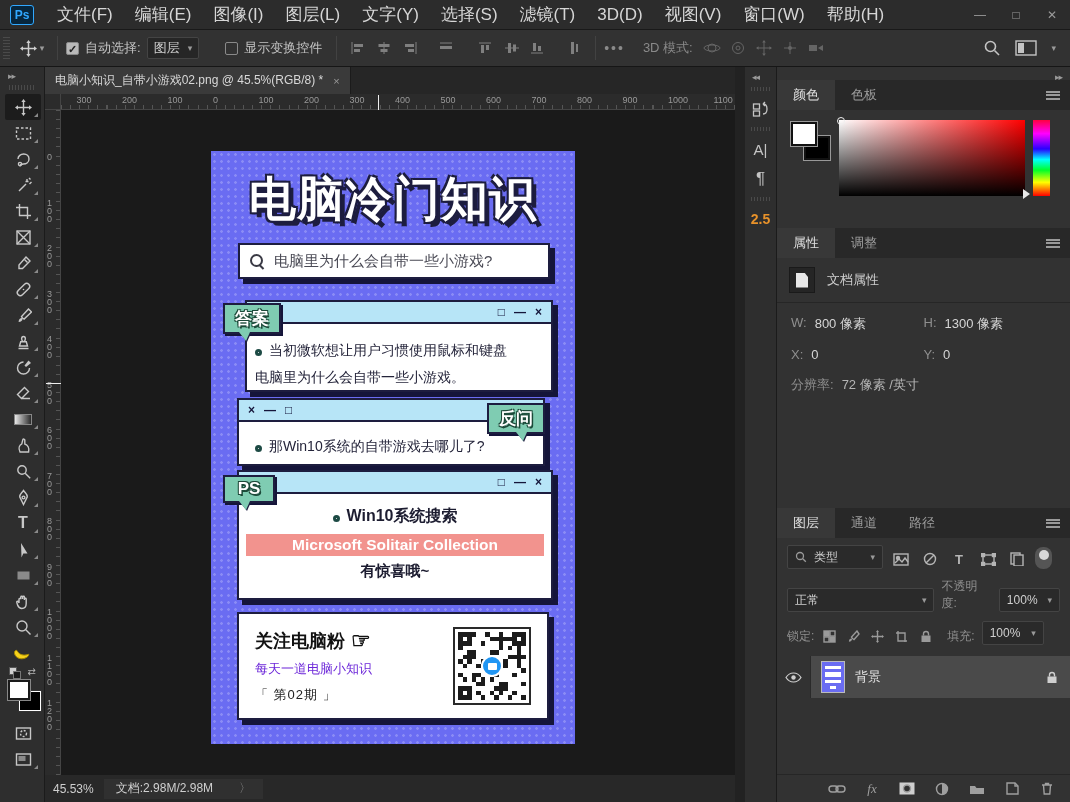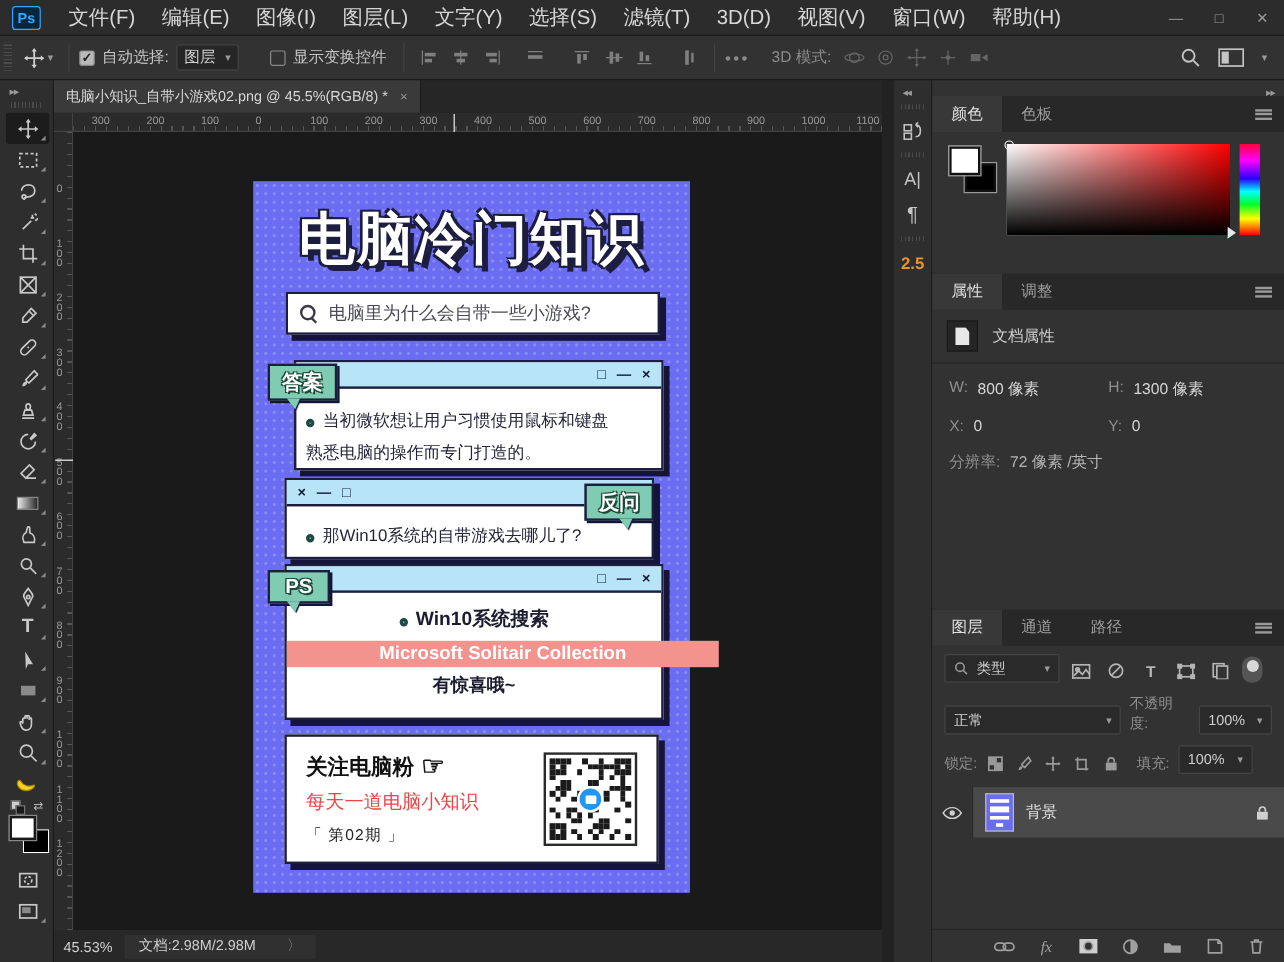--- a/index.html
+++ b/index.html
@@ -90,26 +90,26 @@
     color:#fff; font-weight:900; font-size:17px; text-align:center; padding:2px 10px;
     text-shadow:-1px -1px 0 #1d4a3a,1px -1px 0 #1d4a3a,-1px 1px 0 #1d4a3a,1.5px 1.5px 0 #1d4a3a; }
   .ptag::after { content:''; position:absolute; left:14px; bottom:-9px; border-left:7px solid transparent; border-right:4px solid transparent; border-top:9px solid #7fccb2; filter:drop-shadow(1px 1px 0 #1d1d3f); }
   .ptag.tail-right::after { left:auto; right:16px; }
   .bullet { display:inline-block; width:7px; height:7px; border:3px solid #1d4a44; border-radius:50%; margin-right:7px; vertical-align:-1px; background:#fff; }
   .ptext { font-size:14px; color:#24243a; line-height:1.95; }
   #card1-body { padding:13px 16px 0 8px; }
   #card2-body { padding:11px 14px 0 16px; }
   #card3-body { padding:12px 0 0 0; text-align:center; }
   .bold-line { font-size:16px; font-weight:bold; color:#1c1c30; }
-  #hl-bar { margin:7px auto 0; width:360px; background:#f2938e; color:#fff; font-size:15.5px; font-weight:bold; padding:2px 0; }
+  #hl-bar { margin:7px auto 0; width:298px; background:#f2938e; color:#fff; font-size:15.5px; font-weight:bold; padding:2px 0; }
   #card3-tail { margin-top:6px; font-size:15px; font-weight:bold; color:#1c1c30; }
   #card4 { display:flex; align-items:center; padding:14px 16px; gap:12px; }
   #follow-title { font-size:18px; font-weight:900; color:#111; display:flex; align-items:center; gap:6px; }
   #hand-glyph { font-size:22px; line-height:1; color:#111; }
-  #follow-sub { font-size:16px; color:#ef4444; margin-top:7px; }
+  #follow-sub { font-size:13px; color:#6d28d9; margin-top:7px; }
   #follow-issue { font-size:13px; color:#222; margin-top:8px; letter-spacing:1px; }
   #qr { position:relative; width:78px; height:78px; background:#fff; border:2px solid #2a2a2a; flex:none; margin-left:auto;
     display:grid; grid-template-columns:repeat(15,1fr); grid-template-rows:repeat(15,1fr); padding:3px; }
   #qr .c { background:#1b1b1b; }
   #qr-center { position:absolute; left:50%; top:50%; width:22px; height:22px; transform:translate(-50%,-50%);
     background:#2196f3; border:2px solid #fff; border-radius:50%; display:flex; align-items:center; justify-content:center; }
   #qr-center::after { content:''; width:9px; height:7px; background:#fff; border-radius:1px; }
 
   
   #statusbar { left:45px; top:775px; width:690px; height:27px; background:#282828; display:flex; align-items:center; font-size:12px; }
@@ -527,21 +527,21 @@
       <div class="pcard" style="left:34px;top:149px;width:308px;height:92px">
         <div class="ptitlebar">
           <span class="wctl right">
             <span>□</span>
               <span>—</span>
               <span>×</span>
           </span>
         </div>
         <div id="card1-body">
           <div class="ptext"><span class="bullet"></span><span>当初微软想让用户习惯使用鼠标和键盘</span></div>
-          <div class="ptext">熟悉电脑的操作而专门打造的。</div>
+          <div class="ptext">电脑里为什么会自带一些小游戏。</div>
         </div>
       </div>
       <div class="ptag" style="left:12px;top:152px">答案</div>
 
       <div class="pcard" style="left:26px;top:247px;width:308px;height:68px">
         <div class="ptitlebar">
           <span class="wctl">
             <span>×</span>
               <span>—</span>
               <span>□</span>

